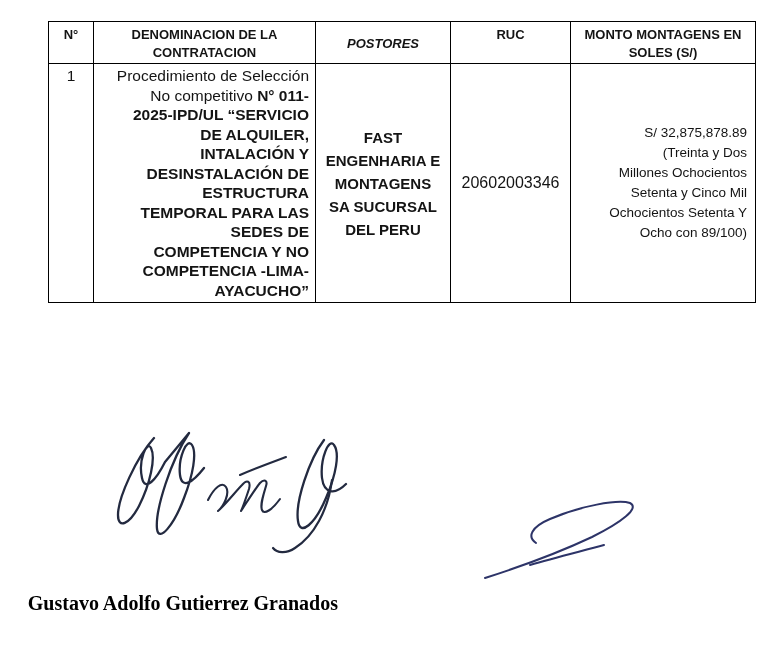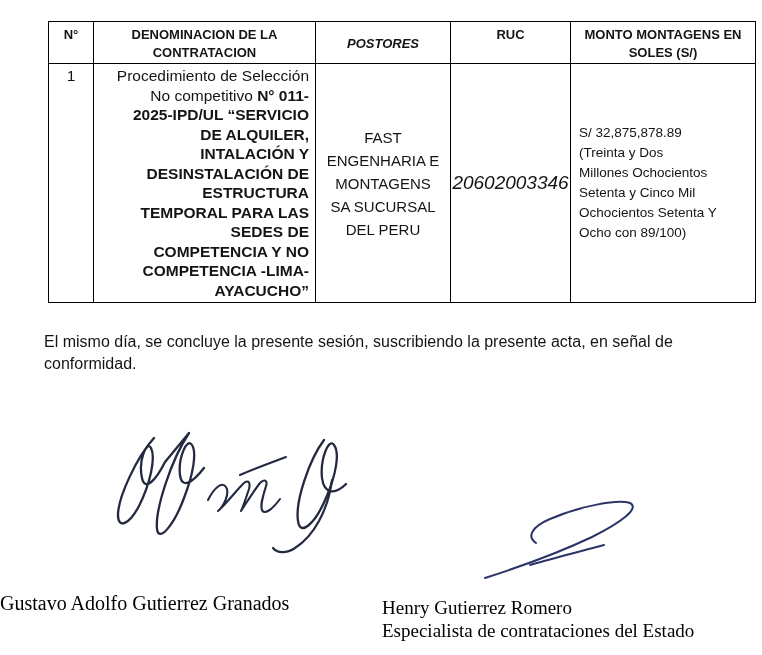--- a/index.html
+++ b/index.html
@@ -55,31 +55,31 @@
     white-space: pre-line;
   }
   td.cell-denominacion .bold-part { font-weight: bold; margin-top: 48px; }
   td.cell-postores {
     font-size: 15px;
     line-height: 23px;
     text-align: center;
     vertical-align: middle;
     white-space: pre-line;
     padding: 2px 8px;
+    font-weight: bold;
   }
   td.cell-ruc {
-    font-size: 19px;
+    font-size: 16px;
     text-align: center;
     vertical-align: middle;
-    font-style: italic;
   }
   td.cell-monto {
     font-size: 13.5px;
     line-height: 20px;
-    text-align: left;
+    text-align: right;
     vertical-align: middle;
     padding: 2px 8px;
   }
   td.cell-monto .monto-words { white-space: pre-line; }
 
   
   .closing {
     position: absolute;
     left: 44px;
     top: 331px;
@@ -91,23 +91,23 @@
 
   
   .sig { position: absolute; }
   .sig-1 { left: 100px; top: 418px; }
   .sig-2 { left: 470px; top: 496px; }
   .sig path { fill: none; stroke-linecap: round; stroke-linejoin: round; }
 
   
   .signatory {
     position: absolute;
-    text-align: left;
+    text-align: right;
     font-family: "Liberation Serif", "DejaVu Serif", serif;
-    font-weight: normal;
+    font-weight: bold;
     color: #000;
   }
   .signatory-left {
     left: 0px;
     top: 592px;
     width: 338px;
     font-size: 20px;
     line-height: 23px;
   }
   .signatory-right {
@@ -166,38 +166,32 @@
           <div class="monto-words">(Treinta y Dos
 Millones Ochocientos
 Setenta y Cinco Mil
 Ochocientos Setenta Y
 Ocho con 89/100)</div>
         </td>
       </tr>
     </tbody>
   </table>
 
-  <p class="closing">El mismo día, se concluye la presente sesión, suscribiendo la presente acta, en señal de
-conformidad.</p>
 
   <svg class="sig sig-1" width="285" height="147" viewBox="0 0 285 147" xmlns="http://www.w3.org/2000/svg">
     <path stroke-width="2.3" d="M 54,20 C 36,40 18,80 18,97 C 18,111 29,107 39,88 C 50,66 56,40 51,30 C 47,22 38,42 42,60 C 45,74 56,62 65,44 L 89,15 C 71,42 55,92 57,111 C 59,125 74,107 84,80 C 93,57 97,35 92,27 C 87,19 78,40 80,57 C 82,72 93,64 104,50" stroke="#232a40"></path>
     <path stroke-width="2.1" d="M 108,82 C 114,70 122,63 126,69 C 130,75 124,88 118,93 C 126,86 136,73 142,67 C 147,61 151,63 149,71 C 146,80 143,89 141,93 C 147,84 155,71 160,65 C 164,61 168,62 166,68 C 163,78 160,87 162,92 C 164,97 172,92 180,81" stroke="#232a40"></path>
     <path stroke-width="2.1" d="M 140,57 C 156,50 170,45 186,39" stroke="#232a40"></path>
     <path stroke-width="2.3" d="M 224,22 C 209,42 195,84 198,103 C 200,119 215,106 226,80 C 236,57 240,35 234,27 C 229,19 220,41 222,60 C 224,76 235,77 246,66" stroke="#232a40"></path>
     <path stroke-width="2.2" d="M 232,62 C 228,92 214,118 195,130 C 186,136 177,135 173,130" stroke="#232a40"></path>
   </svg>
 
   <svg class="sig sig-2" width="215" height="90" viewBox="0 0 215 90" xmlns="http://www.w3.org/2000/svg">
     <path stroke-width="2" d="M 66,47 C 57,41 61,31 80,23 C 110,10 148,3 160,7 C 170,12 152,26 122,41 C 86,58 40,74 15,82" stroke="#2d3468"></path>
     <path stroke-width="2" d="M 60,69 C 84,62 112,55 134,49" stroke="#2d3468"></path>
   </svg>
 
   <div class="signatory signatory-left">
     <div>Gustavo Adolfo Gutierrez Granados</div>
   </div>
 
-  <div class="signatory signatory-right">
-    <div>Henry Gutierrez Romero</div>
-    <div>Especialista de contrataciones del Estado</div>
-  </div>
 
 </div>
 
 </body></html>

